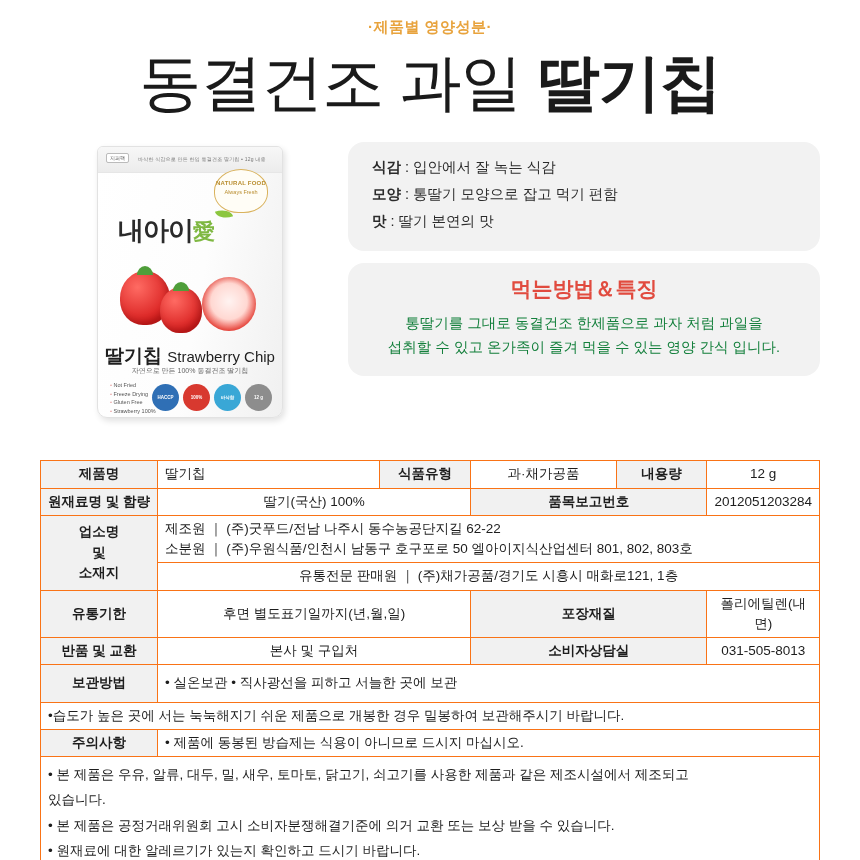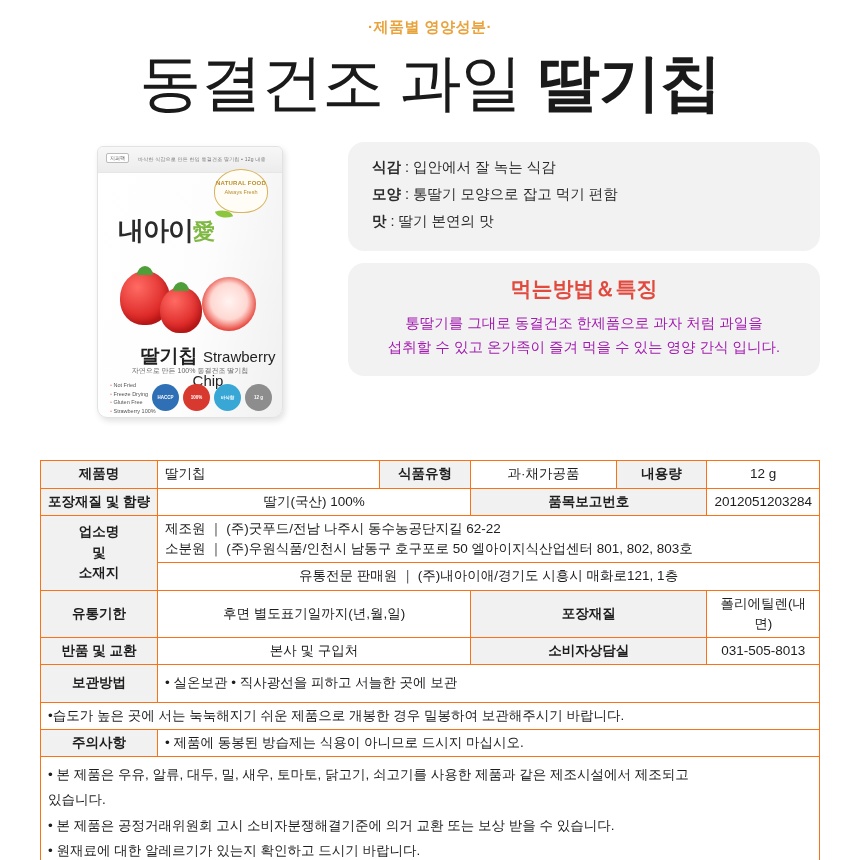--- a/index.html
+++ b/index.html
@@ -116,21 +116,21 @@
   .half {
     position: absolute; width: 54px; height: 54px;
     left: 104px; top: 26px;
     background: radial-gradient(circle at 50% 45%, #fff3f1 0%, #ffd8d2 45%, #e8342b 78%);
     border-radius: 50%;
     box-shadow: inset 0 0 6px rgba(200,40,30,.35);
   }
   .pouch .prod-name {
     position: absolute; top: 196px; left: 0; right: 0;
     text-align: center;
-    font-size: 19px; font-weight: bold; color: #1f1f1f; margin-left: 36px;
+    font-size: 19px; font-weight: bold; color: #1f1f1f;
   }
   .pouch .prod-name .en { font-size: 15px; font-weight: normal; }
   .pouch .prod-sub {
     position: absolute; top: 219px; left: 0; right: 0;
     text-align: center; font-size: 7px; color: #666;
   }
   .bullets {
     position: absolute; left: 12px; top: 234px;
     font-size: 5.5px; color: #555; line-height: 1.55;
   }
@@ -168,21 +168,21 @@
   .spec-line {
     font-size: 14.5px;
     line-height: 1.85;
     color: #2b2b2b;
   }
   .spec-line .k { font-weight: bold; }
   .desc-body {
     font-size: 14.5px;
     line-height: 1.7;
     text-align: center;
-    color: #a21caf;
+    color: #15803d;
   }
 
   
   .tbl-wrap { margin: 18px 40px 0 40px; }
   table.spec {
     width: 100%;
     border-collapse: collapse;
     font-size: 13.5px;
     color: #1d1d1d;
   }
@@ -307,38 +307,38 @@
       <tbody>
           <tr>
         <td class="lbl" style="width:110px">제품명</td>
         <td style="width:230px">딸기칩</td>
         <td class="lbl" style="width:92px">식품유형</td>
         <td class="ctr" style="width:150px">과·채가공품</td>
         <td class="lbl" style="width:92px">내용량</td>
         <td class="ctr">12 g</td>
       </tr>
       <tr>
-        <td class="lbl">포장재질 및 함량</td>
+        <td class="lbl">원재료명 및 함량</td>
         <td class="ctr" colspan="2">딸기(국산) 100%</td>
         <td class="lbl" colspan="2">품목보고번호</td>
         <td class="ctr">2012051203284</td>
       </tr>
       <tr>
         <td class="lbl" rowspan="2">
           <div>업소명</div>
           <div>및</div>
           <div>소재지</div>
         </td>
         <td colspan="5">
           <div>제조원 ｜ (주)굿푸드/전남 나주시 동수농공단지길 62-22</div>
           <div>소분원 ｜ (주)우원식품/인천시 남동구 호구포로 50 엘아이지식산업센터 801, 802, 803호</div>
         </td>
       </tr>
       <tr>
-        <td class="ctr" colspan="5">유통전문 판매원 ｜ (주)내아이애/경기도 시흥시 매화로121, 1층</td>
+        <td class="ctr" colspan="5">유통전문 판매원 ｜ (주)채가공품/경기도 시흥시 매화로121, 1층</td>
       </tr>
       <tr>
         <td class="lbl">유통기한</td>
         <td class="ctr" colspan="2">후면 별도표기일까지(년,월,일)</td>
         <td class="lbl" colspan="2">포장재질</td>
         <td class="ctr">폴리에틸렌(내면)</td>
       </tr>
       <tr>
         <td class="lbl">반품 및 교환</td>
         <td class="ctr" colspan="2">본사 및 구입처</td>

